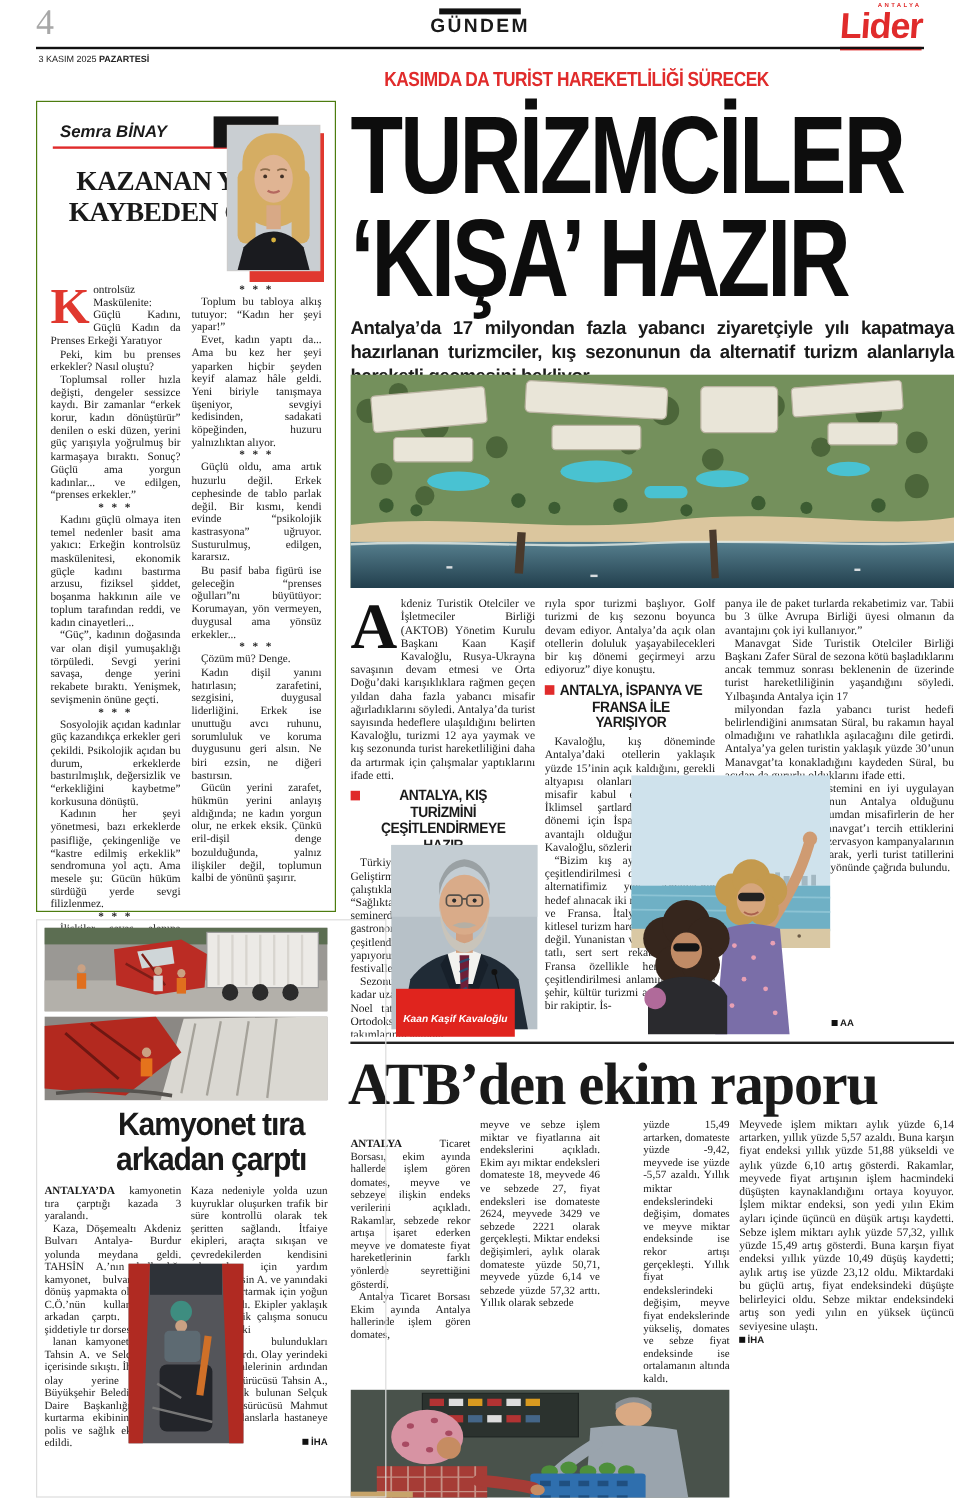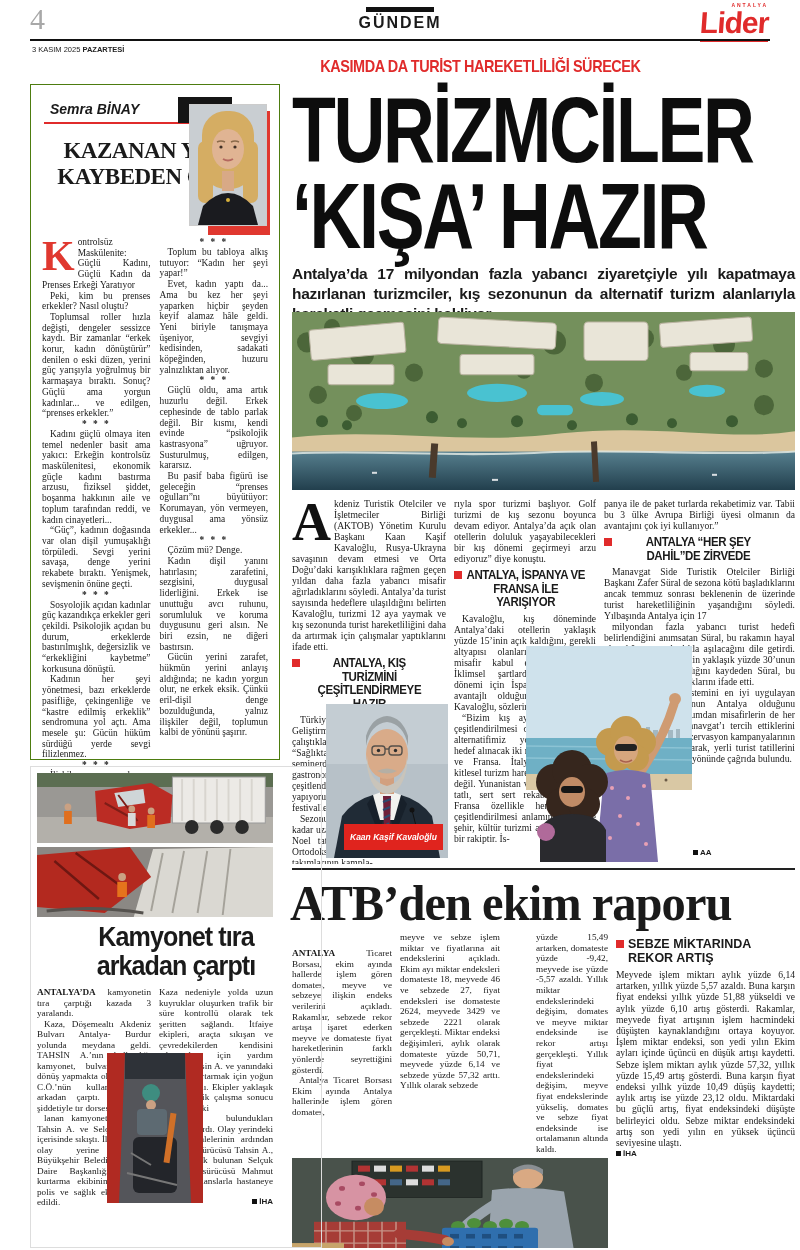--- a/index.html
+++ b/index.html
@@ -46,21 +46,21 @@
   .scol{font-size:9.6px;line-height:11px;text-align:justify;}
   .scol p{margin:0;text-indent:8px;}
   .c1{width:154px;} .c2{width:142px;} .c3{width:191px;}
   .dropA{float:left;font-size:54px;line-height:44px;font-weight:bold;padding:2px 3px 0 0;color:#111;}
   .shead{display:flex;gap:4px;margin:5px 0 3px 0;font-family:"Liberation Sans",sans-serif;font-weight:900;
          font-size:12.5px;line-height:13.5px;letter-spacing:-.4px;}
   .shead .sq{width:8px;height:8px;background:#e02b2b;flex:none;margin-top:2px;}
   .shead .t{flex:1;text-align:center;transform:scaleX(.92);transform-origin:0 0;}
   .manphoto{left:34px;top:206px;width:122px;height:154px;}
   .caption-badge{left:38px;top:326px;background:#e0241e;color:#fff;font-family:"Liberation Sans",sans-serif;
-                 font-style:italic;font-weight:bold;font-size:8.5px;padding:8px 6px;margin-left:14px;}
+                 font-style:italic;font-weight:bold;font-size:8.5px;padding:20px 6px;}
   .womenphoto{left:234px;top:148px;width:166px;height:216px;}
   .sig{font-family:"Liberation Sans",sans-serif;font-weight:bold;font-size:8px;}
   .sigsq{display:inline-block;width:5px;height:5px;background:#111;margin-right:2px;}
   .sig-aa{left:398px;top:350px;background:#fff;padding-left:3px;}
   .divider{left:292px;top:868px;width:503px;height:2px;background:#222;}
   
   .atb-head{left:290px;top:874px;width:503px;font-family:"Liberation Serif",serif;font-weight:900;font-size:50px;
             letter-spacing:-1px;transform:scaleX(.97);transform-origin:0 0;white-space:nowrap;}
   .atb-body{left:292px;top:932px;width:503px;height:316px;display:flex;gap:8px;overflow:hidden;}
   .atb-left{width:316px;display:flex;flex-direction:column;}
@@ -242,24 +242,20 @@
         <p style="text-indent:0;">rıyla spor turizmi başlıyor. Golf turizmi de kış sezonu boyunca devam ediyor. Antalya’da açık olan otellerin doluluk yaşayabilecekleri bir kış dönemi geçirmeyi arzu ediyoruz” diye konuştu.</p>
         <div class="shead">
           <span class="sq"></span>
           <span class="t"><span>ANTALYA, İSPANYA VE</span><br><span>FRANSA İLE YARIŞIYOR</span></span>
         </div>
         <p>Kavaloğlu, kış döneminde Antalya’daki otellerin yaklaşık yüzde 15’inin açık kaldığını, gerekli altyapısı olanların yıl boyunca misafir kabul ettiğini kaydetti. İklimsel şartlardan dolayı kış dönemi için İspanya ve Mısır’ın avantajlı olduğunu dile getiren Kavaloğlu, sözlerini şöyle sürdürdü:</p>
         <p>“Bizim kış aylarında turizmin çeşitlendirilmesi dışında başka bir alternatifimiz yok. Antalya’nın hedef alınacak iki rakibi var, İspanya ve Fransa. İtalya ise özellikle kitlesel turizm hareketinde rakibimiz değil. Yunanistan ve İspanya ile tatlı tatlı, sert sert rekabet ediyoruz. Fransa özellikle hem turizmin çeşitlendirilmesi anlamında hem de şehir, kültür turizmi açısından hedef bir rakiptir. İs-</p>
       </div>
       <div class="scol c3">
         <p style="text-indent:0;">panya ile de paket turlarda rekabetimiz var. Tabii bu 3 ülke Avrupa Birliği üyesi olmanın da avantajını çok iyi kullanıyor.”</p>
-        <div class="shead">
-          <span class="sq"></span>
-          <span class="t"><span>ANTALYA “HER ŞEY</span><br><span>DAHİL”DE ZİRVEDE</span></span>
-        </div>
         <p>Manavgat Side Turistik Otelciler Birliği Başkanı Zafer Süral de sezona kötü başladıklarını ancak temmuz sonrası beklenenin de üzerinde turist hareketliliğinin yaşandığını söyledi. Yılbaşında Antalya için 17</p>
         <p>milyondan fazla yabancı turist hedefi belirlendiğini anımsatan Süral, bu rakamın hayal olmadığını ve rahatlıkla aşılacağını dile getirdi. Antalya’ya gelen turistin yaklaşık yüzde 30’unun Manavgat’ta konakladığını kaydeden Süral, bu açıdan da gururlu olduklarını ifade etti.</p>
         <p>“Her şey dahil” sistemini en iyi uygulayan turizm destinasyonunun Antalya olduğunu belirten Süral, bu durumdan misafirlerin de her yıl Antalya’yı ve Manavgat’ı tercih ettiklerini anlattı. Süral, erken rezervasyon kampanyalarının da başladığını hatırlatarak, yerli turist tatillerini şimdiden planlamaları yönünde çağrıda bulundu.</p>
       </div>
     </div>
 
     <svg class="abs manphoto" viewBox="0 0 122 154" preserveAspectRatio="none">
       <rect width="122" height="154" fill="#b7c1c8"></rect>
       <rect width="122" height="60" fill="#c4cdd3"></rect>
       <path d="M8,154 L16,112 Q28,96 47,91 L75,91 Q94,96 106,112 L114,154 Z" fill="#202b36"></path>
@@ -423,24 +419,20 @@
             <circle cx="30" cy="154" r="9" fill="#3f7a30"></circle>
           <circle cx="52" cy="150" r="9" fill="#69a34a"></circle>
             <circle cx="74" cy="155" r="9" fill="#55923f"></circle>
           <circle cx="96" cy="152" r="9" fill="#3f7a30"></circle>
             <circle cx="118" cy="155" r="9" fill="#69a34a"></circle>
           <circle cx="138" cy="152" r="9" fill="#55923f"></circle>
         </g>
       </svg>
     </div>
     <div class="atb-right">
-      <div class="shead2">
-        <span class="sq"></span>
-        <span><span>SEBZE MİKTARINDA</span><br><span>REKOR ARTIŞ</span></span>
-      </div>
       <p style="text-indent:0;">Meyvede işlem miktarı aylık yüzde 6,14 artarken, yıllık yüzde 5,57 azaldı. Buna karşın fiyat endeksi yıllık yüzde 51,88 yükseldi ve aylık yüzde 6,10 artış gösterdi. Rakamlar, meyvede fiyat artışının işlem hacmindeki düşüşten kaynaklandığını ortaya koyuyor. İşlem miktar endeksi, son yedi yılın Ekim ayları içinde üçüncü en düşük artışı kaydetti. Sebze işlem miktarı aylık yüzde 57,32, yıllık yüzde 15,49 artış gösterdi. Buna karşın fiyat endeksi yıllık yüzde 10,49 düşüş kaydetti; aylık artış ise yüzde 23,12 oldu. Miktardaki bu güçlü artış, fiyat endeksindeki düşüşte belirleyici oldu. Sebze miktar endeksindeki artış son yedi yılın en yüksek üçüncü seviyesine ulaştı.</p>
       <p class="sig" style="text-indent:0;"><span class="sigsq"></span><span>İHA</span></p>
     </div>
   </div>
 
   <div class="abs crashbox">
     <svg class="crashphoto" viewBox="0 0 244 70" preserveAspectRatio="none">
       <rect width="244" height="70" fill="#9a9894"></rect>
       <rect y="0" width="244" height="14" fill="#5c6e52"></rect>
       <rect y="44" width="244" height="26" fill="#b3b0aa"></rect>

